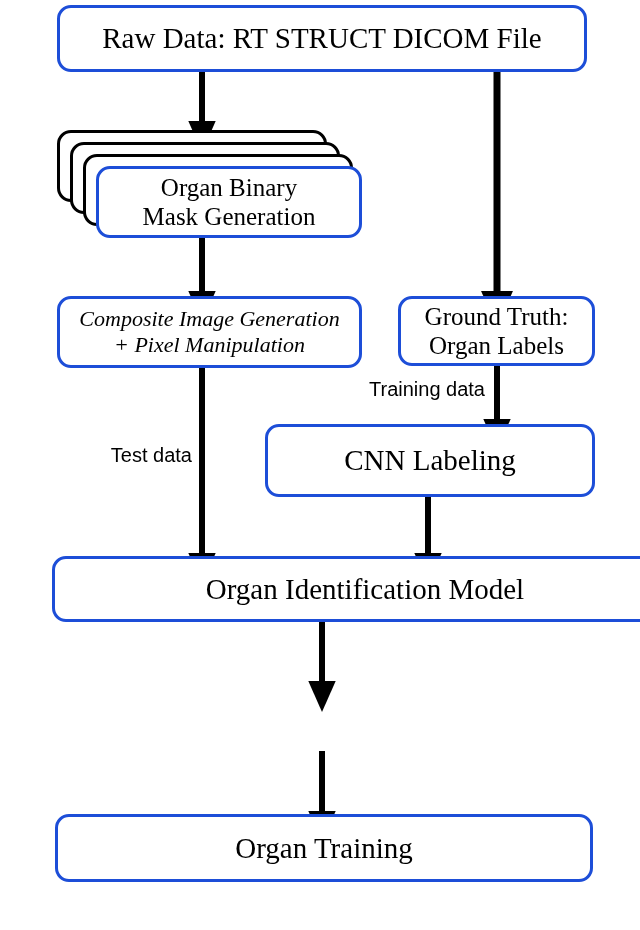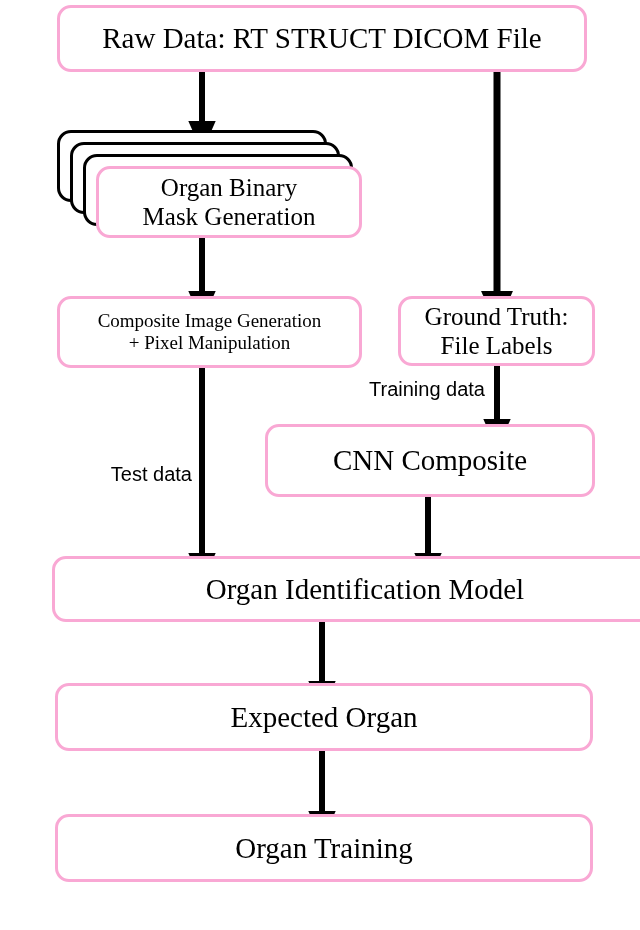--- a/index.html
+++ b/index.html
@@ -23,34 +23,34 @@
     position: absolute;
     left: 0;
     top: 0;
     width: 640px;
     height: 930px;
   }
   .node {
     position: absolute;
     box-sizing: border-box;
     background: #ffffff;
-    border: 3px solid #f9a8d4;
+    border: 3px solid #1d4ed8;
     border-radius: 14px;
     display: flex;
     align-items: center;
     justify-content: center;
     text-align: center;
     font-family: "Liberation Serif", serif;
     line-height: 1.18;
     white-space: pre-line;
     z-index: 5;
   }
   .node-lg { font-size: 29px; }
   .node-md { font-size: 25px; }
-  .node-sm { font-size: 19px; }
+  .node-sm { font-size: 22px; font-style: italic; }
   .stack {
     position: absolute;
     z-index: 4;
   }
   .stack-sheet {
     position: absolute;
     box-sizing: border-box;
     background: #ffffff;
     border: 3px solid #000000;
     border-radius: 14px;
@@ -121,42 +121,39 @@
     </div>
   </div>
 
   <div class="node node-sm" style="left:57px; top:296px; width:305px; height:72px;">
     <span>Composite Image Generation
 + Pixel Manipulation</span>
   </div>
 
   <div class="node node-md" style="left:398px; top:296px; width:197px; height:70px;">
     <span>Ground Truth:
-File Labels</span>
+Organ Labels</span>
   </div>
 
   <div class="edge-label right-align" style="left:300px; top:378px; width:185px;">
     <span>Training data</span>
   </div>
 
-  <div class="edge-label right-align" style="left:60px; top:444px; width:132px;margin-top:19px;">
+  <div class="edge-label right-align" style="left:60px; top:444px; width:132px;">
     <span>Test data</span>
   </div>
 
   <div class="node node-lg" style="left:265px; top:424px; width:330px; height:73px;">
-    <span>CNN Composite</span>
+    <span>CNN Labeling</span>
   </div>
 
   <div class="node node-lg" style="left:52px; top:556px; width:626px; height:66px;">
     <span>Organ Identification Model</span>
   </div>
 
-  <div class="node node-lg" style="left:55px; top:683px; width:538px; height:68px;">
-    <span>Expected Organ</span>
-  </div>
 
   <div class="node node-lg" style="left:55px; top:814px; width:538px; height:68px;">
     <span>Organ Training</span>
   </div>
 
   <div class="caption">
     
     
   </div>
 

